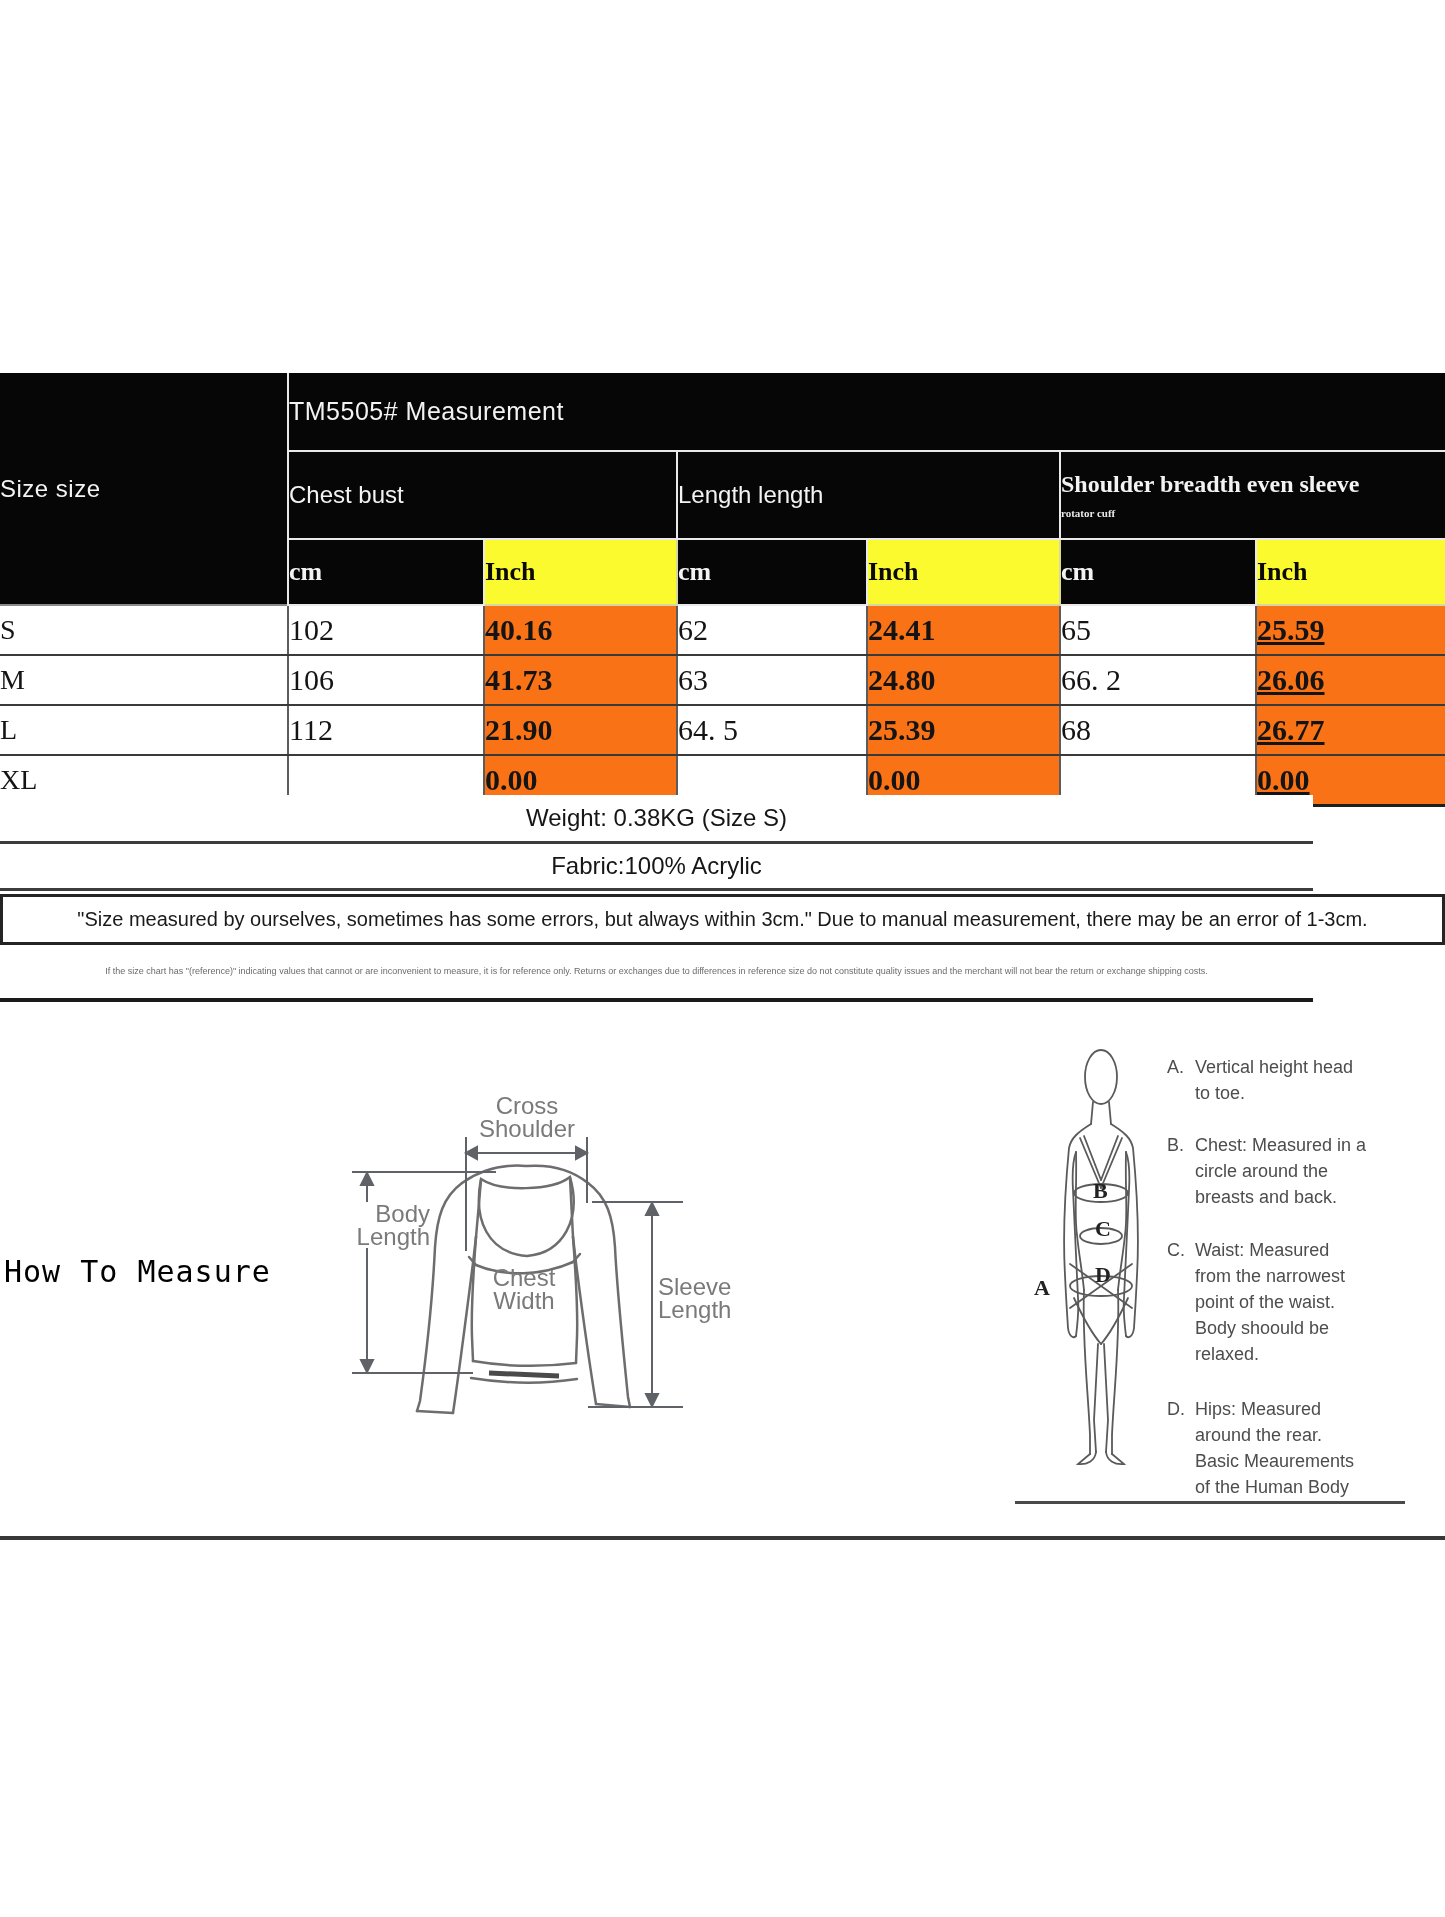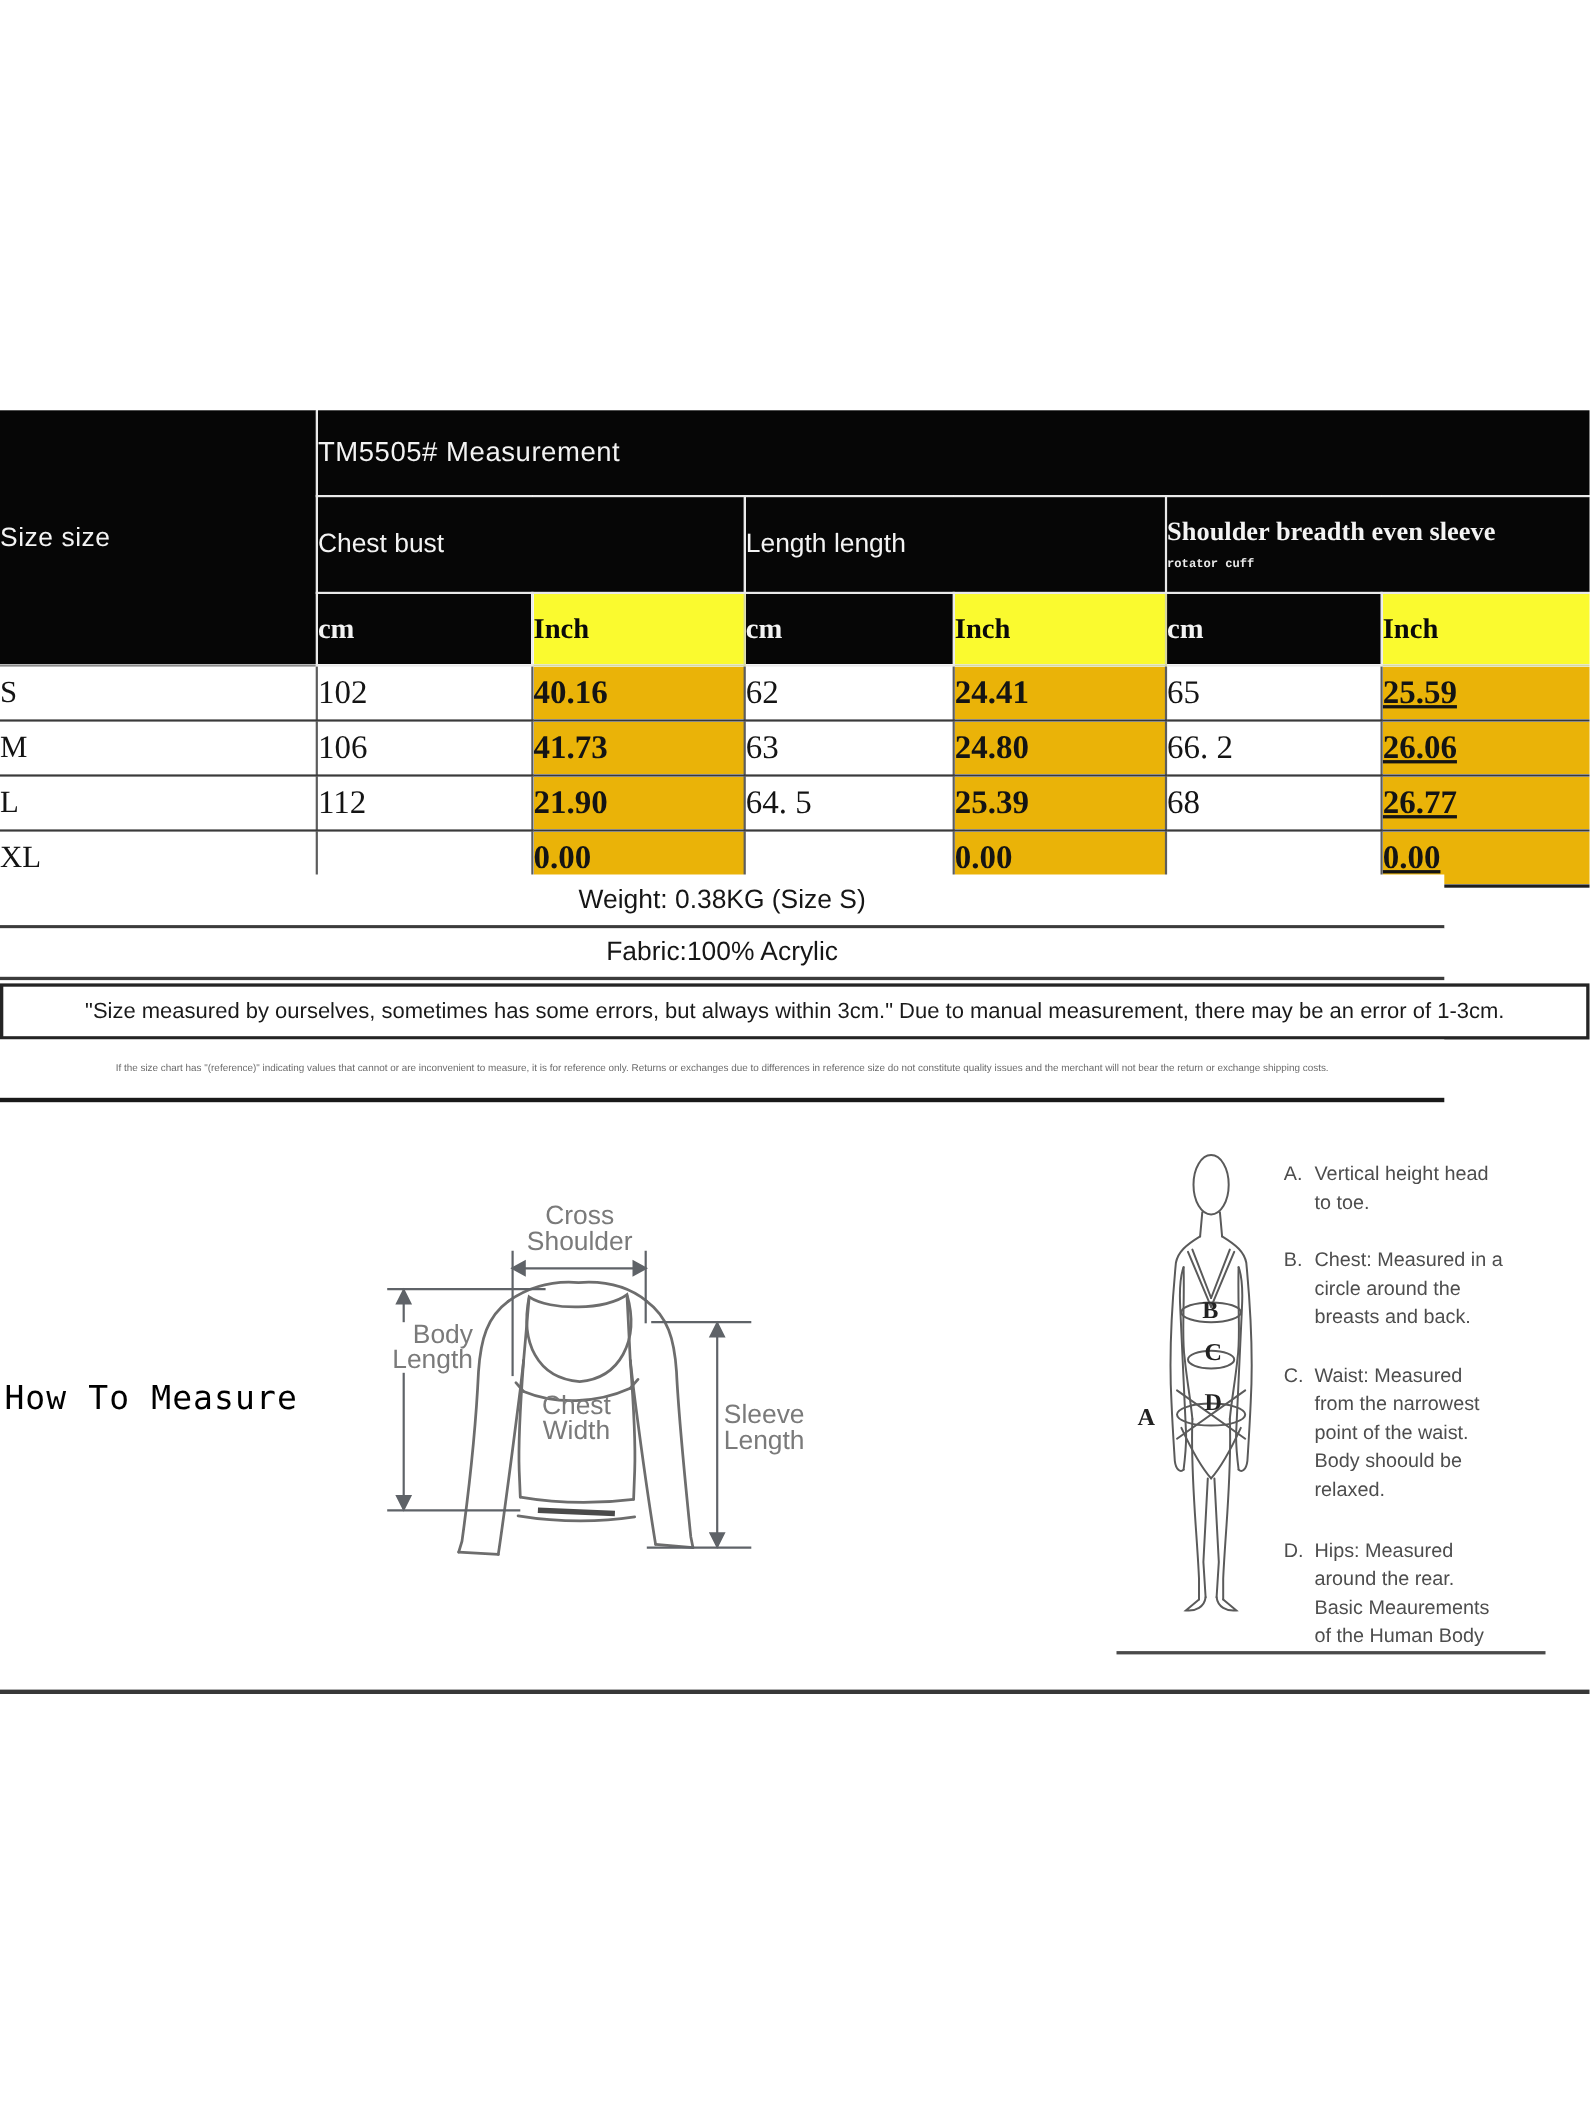--- a/index.html
+++ b/index.html
@@ -11,29 +11,29 @@
   #size-table{position:absolute;top:373px;left:0;width:1445px;border-collapse:collapse;table-layout:fixed;}
   #size-table td{padding:0;text-align:left;vertical-align:middle;overflow:hidden;}
   .hcell{background:#060606;color:#f3f3f3;border:2px solid #e9e9e9;}
   tr.h1 td{height:77px;}
   tr.h2 td{height:86px;}
   tr.h3 td{height:64px;}
   .size-head{font-size:24px;font-weight:500;letter-spacing:.5px;border-left:none !important;border-top:none !important;border-bottom:none !important;}
   .tbl-title{font-size:25px;font-weight:500;letter-spacing:.5px;border-top:none !important;border-right:none !important;}
   .grp{font-size:24px;font-weight:500;}
   .grp-serif{font-family:"Liberation Serif",serif;font-weight:bold;}
-  .grp-sub{display:block;font-family:Liberation Mono, monospace;font-weight:bold;font-size:11px;margin-top:9px;color:#e8e8e8;}
+  .grp-sub{display:block;font-family:Liberation Serif, serif;font-weight:bold;font-size:11px;margin-top:9px;color:#e8e8e8;}
   .grp-last{border-right:none !important;}
   .unit{font-family:"Liberation Serif",serif;font-weight:bold;font-size:26px;}
   .unit-inch{background:#FAFA2F;color:#0a0a0a;border:2px solid #d7d7a0;}
   tr.datarow td{height:48px;background:#fff;font-family:"Liberation Serif",serif;font-size:30px;color:#141414;
     border:2px solid #5c5c5c;border-top:2px solid #3a3a3a;border-bottom:2px solid #3a3a3a;}
   tr.datarow td:first-child{border-left:none;font-size:28px;}
   tr.datarow td:last-child{border-right:none;text-decoration:underline;}
-  tr.datarow td.ycell{background:#eab308;font-weight:bold;}
+  tr.datarow td.ycell{background:#f97316;font-weight:bold;}
   tr.datarow.first td{border-top:2px solid #8a8a8a;}
   tr.datarow.last td{border-bottom:3px solid #1e1e1e;}
   
   .note-row{position:absolute;left:0;width:1313px;text-align:center;background:#fff;}
   #weight-row{top:795px;height:46px;line-height:46px;font-size:24px;font-weight:500;color:#161616;border-bottom:3px solid #3c3c3c;}
   #fabric-row{top:844px;height:44px;line-height:44px;font-size:24px;font-weight:500;color:#161616;border-bottom:3px solid #3c3c3c;}
   #disclaimer-row{top:894px;height:45px;line-height:45px;font-size:20px;font-weight:500;color:#1a1a1a;
     border-top:3px solid #242424;border-bottom:3px solid #242424;border-left:3px solid #242424;border-right:3px solid #242424;
     width:1439px;}
   #fineprint-row{top:945px;height:53px;line-height:53px;font-size:9px;color:#6b6b6b;border-bottom:4px solid #1a1a1a;}

